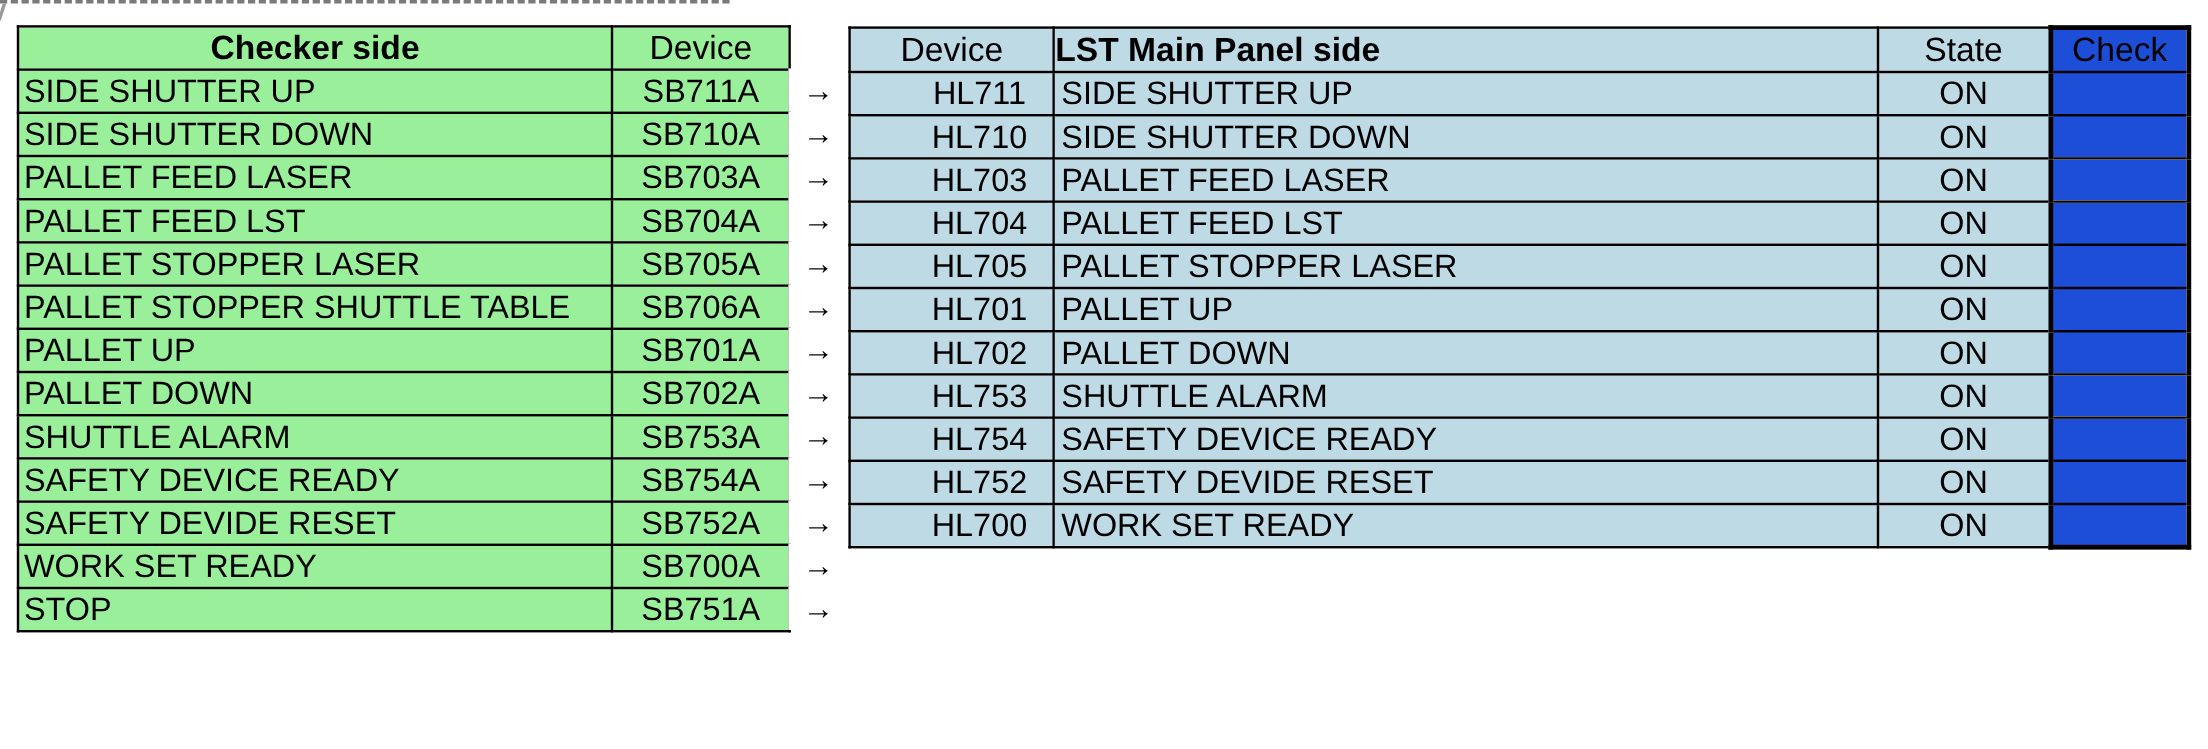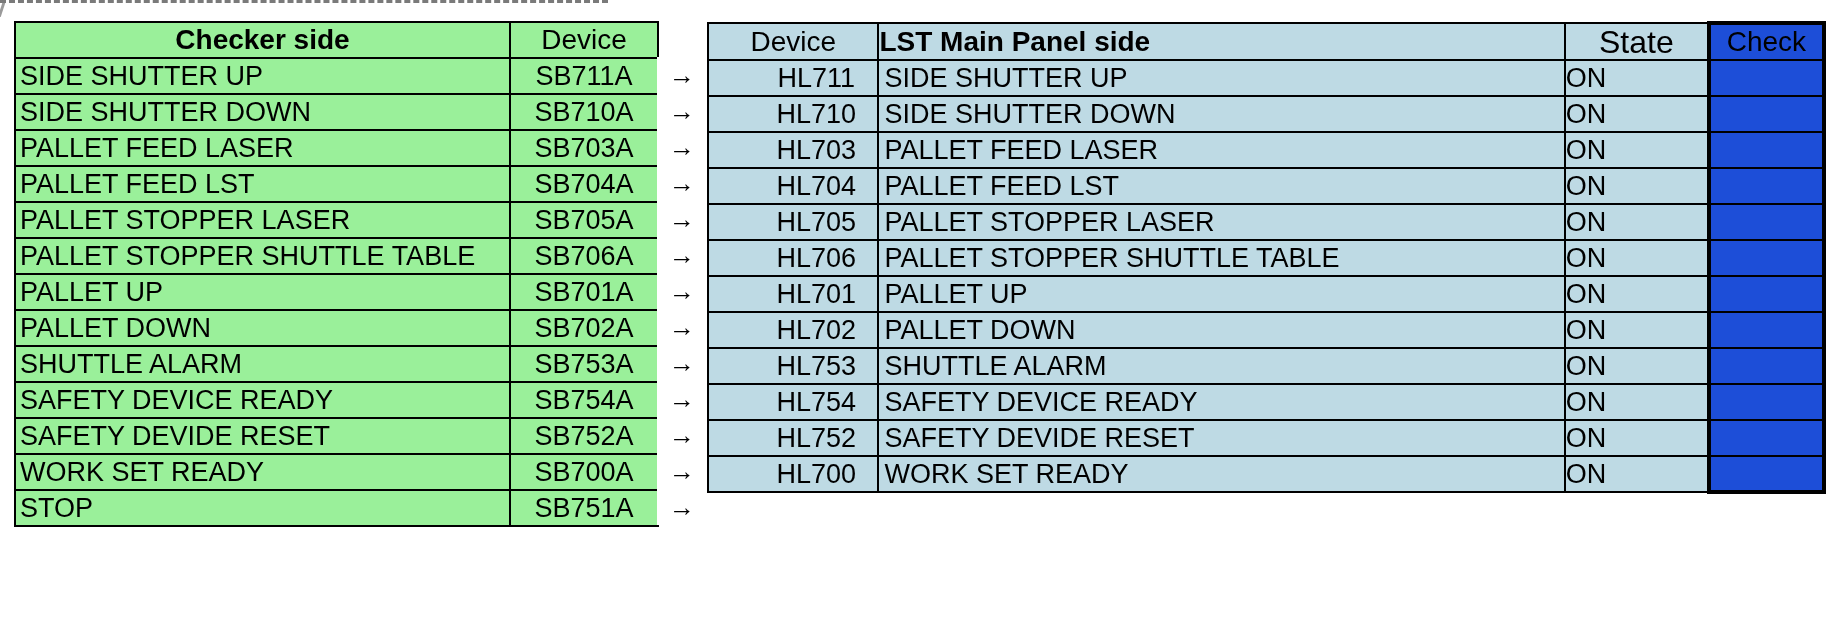--- a/index.html
+++ b/index.html
@@ -112,35 +112,35 @@
   }
   #lst-table .c-dev   { width: 148px; }
   #lst-table .c-desc  { width: 596px; }
   #lst-table .c-state { width: 125px; }
   #lst-table .c-check { width: 100px; }
 
   #lst-table td, #lst-table th { background: #BEDAE4; }
 
   #lst-table .hdr-dev   { text-align: center; font-size: 28px; }
   #lst-table .hdr-desc  { text-align: left; font-size: 28px; font-weight: bold; }
-  #lst-table .hdr-state { text-align: center; font-size: 32px; }
+  #lst-table .hdr-state { text-align: center; font-size: 28px; }
   #lst-table .hdr-check,
   #lst-table .cell-check {
     background: #1d4ed8;
     text-align: center;
     font-size: 28px;
   }
   
   #lst-table .hdr-check  { border-top: 4px solid #000; border-right: 4px solid #000; border-left: 4px solid #000; }
   #lst-table .cell-check { border-right: 4px solid #000; border-left: 4px solid #000; }
   #lst-table tr:last-child .cell-check { border-bottom: 4px solid #000; }
 
   #lst-table .cell-dev   { text-align: center; padding-left: 46px; }
   #lst-table .cell-desc  { text-align: left; padding-left: 5px; }
-  #lst-table .cell-state { }
+  #lst-table .cell-state { text-align: center; }
 </style>
 </head>
 <body>
 
 <div id="selection-marker">
   <div id="selection-marker-tail"></div>
 </div>
 
 <div id="sheet">
 
@@ -267,26 +267,20 @@
           <td class="cell-state">ON</td>
           <td class="cell-check"></td>
         </tr>
         <tr>
           <td class="cell-dev">HL705</td>
           <td class="cell-desc">PALLET STOPPER LASER</td>
           <td class="cell-state">ON</td>
           <td class="cell-check"></td>
         </tr>
         <tr>
-          <td class="cell-dev">HL706</td>
-          <td class="cell-desc">PALLET STOPPER SHUTTLE TABLE</td>
-          <td class="cell-state">ON</td>
-          <td class="cell-check"></td>
-        </tr>
-        <tr>
           <td class="cell-dev">HL701</td>
           <td class="cell-desc">PALLET UP</td>
           <td class="cell-state">ON</td>
           <td class="cell-check"></td>
         </tr>
         <tr>
           <td class="cell-dev">HL702</td>
           <td class="cell-desc">PALLET DOWN</td>
           <td class="cell-state">ON</td>
           <td class="cell-check"></td>

